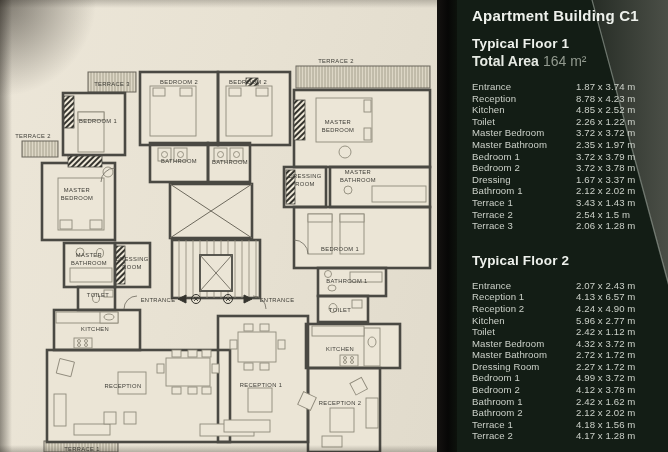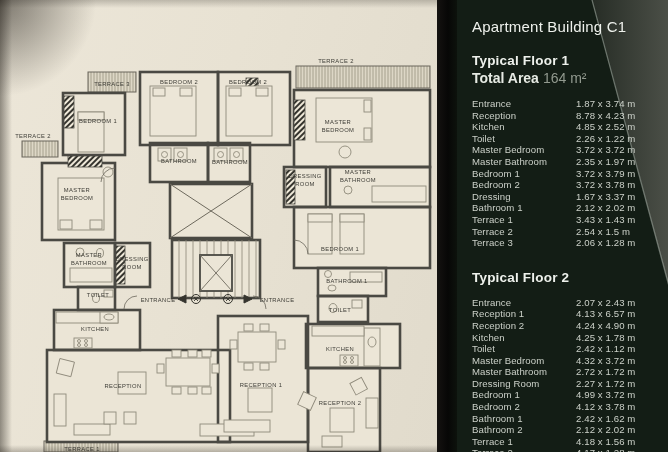--- a/index.html
+++ b/index.html
@@ -22,32 +22,32 @@
          background:linear-gradient(to top,rgba(28,24,18,.25),rgba(28,24,18,0));}
   .gap-strip{position:absolute;left:437px;top:0;width:20px;height:452px;
          background:linear-gradient(to right,#141210,#070706 55%,#0d120c);}
   .plan-label{fill:#3d3c36;font-family:"Liberation Sans",sans-serif;font-size:5.8px;
          letter-spacing:.35px;text-anchor:middle;}
   
   .panel{position:absolute;left:457px;top:0;width:211px;height:452px;
          background:var(--panel-bg);color:var(--panel-text);}
   .panel-fx{position:absolute;inset:0;pointer-events:none;}
   .panel-content{position:absolute;left:15px;top:0;width:185px;}
-  .panel-title{font-size:15px;font-weight:400;color:#eef1ec;margin:0;padding-top:18px;
+  .panel-title{font-size:15px;font-weight:700;color:#eef1ec;margin:0;padding-top:7px;
          letter-spacing:.2px;}
   .floor-section{margin:0;}
   .floor-name{font-size:13.5px;font-weight:700;color:#eef1ec;margin:0;letter-spacing:.2px;}
   .floor-area{margin-top:2px;font-size:14px;}
   .area-label{font-weight:700;color:#e6eae3;}
   .area-value{color:#929a8f;margin-left:4px;}
   .rooms{margin-top:12px;}
   .room-row{display:grid;grid-template-columns:104px 1fr;height:11.6px;
          font-size:9.6px;letter-spacing:.1px;color:var(--panel-text);}
   .room-row span{white-space:nowrap;}
-  .sec-1{margin-top:18px;}
+  .sec-1{margin-top:12px;}
   .sec-2{margin-top:21px;}
 </style>
 </head>
 <body>
 
 <div class="stage">
 
   <div class="paper">
     <svg width="437" height="452" viewBox="0 0 437 452">
       <defs>
@@ -386,21 +386,21 @@
               <span>4.13 x 6.57 m</span>
             </div>
 
             <div class="room-row">
               <span>Reception 2</span>
               <span>4.24 x 4.90 m</span>
             </div>
 
             <div class="room-row">
               <span>Kitchen</span>
-              <span>4.25 x 1.78 m</span>
+              <span>5.96 x 2.77 m</span>
             </div>
 
             <div class="room-row">
               <span>Toilet</span>
               <span>2.42 x 1.12 m</span>
             </div>
 
             <div class="room-row">
               <span>Master Bedroom</span>
               <span>4.32 x 3.72 m</span>

